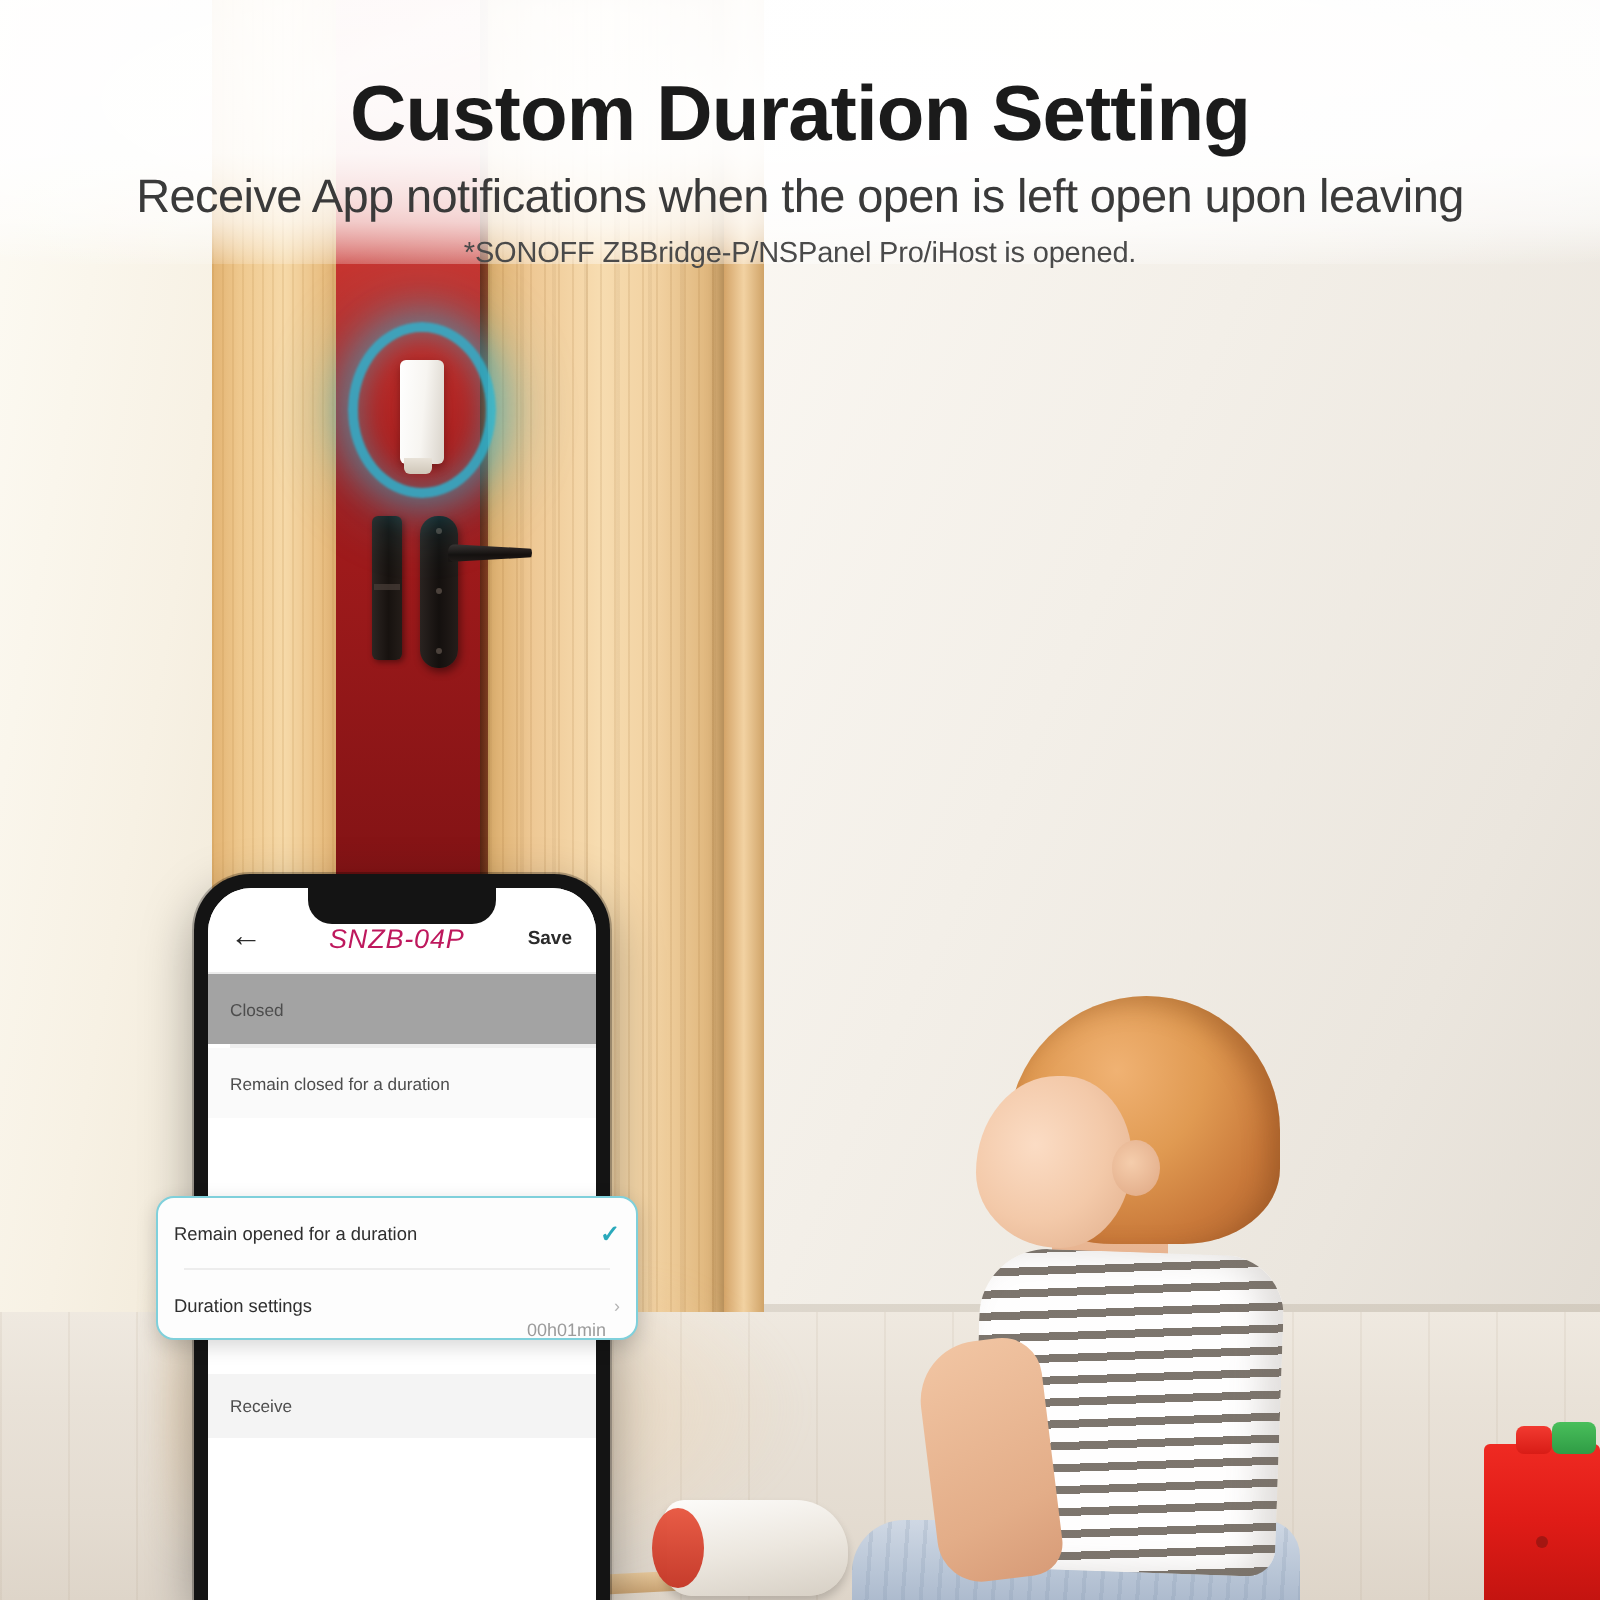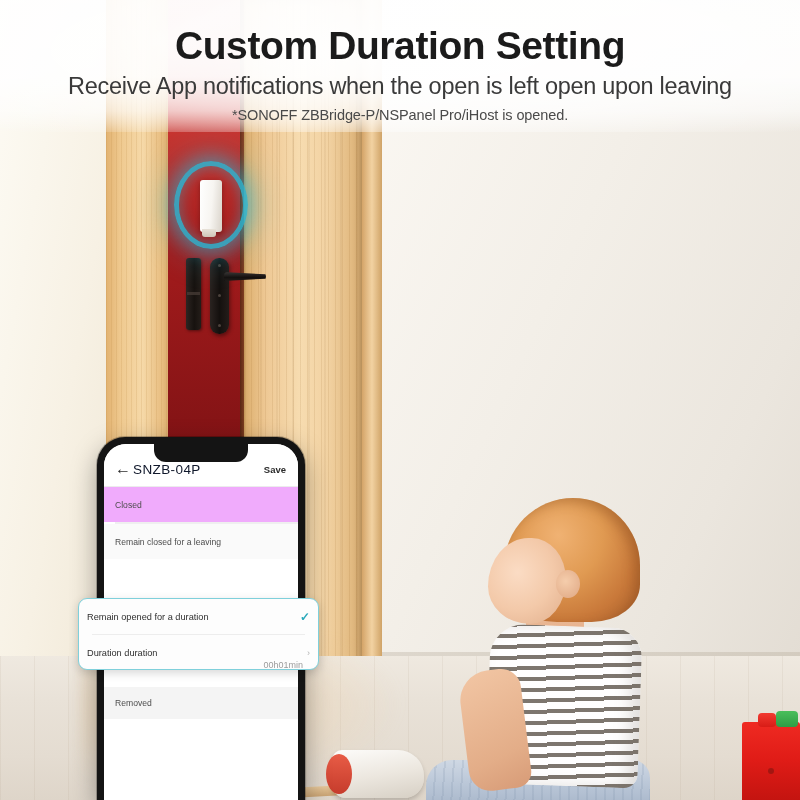--- a/index.html
+++ b/index.html
@@ -217,21 +217,21 @@
   .scrim {
     position:absolute; left:0; top:0; width:800px; height:132px;
     background:linear-gradient(180deg, rgba(255,255,255,.90) 0%, rgba(255,255,255,.86) 58%, rgba(255,255,255,.52) 84%, rgba(255,255,255,0) 100%);
   }
   .scrim-soft {
     position:absolute; left:0; top:0; width:800px; height:132px;
     background:radial-gradient(ellipse at 50% 38%, rgba(255,255,255,.92) 0%, rgba(255,255,255,.55) 58%, rgba(255,255,255,0) 100%);
   }
 
   
-  .header { position:absolute; left:0; top:4px; width:800px; padding-top:21px; text-align:center; }
+  .header { position:absolute; left:0; top:16px; width:800px; padding-top:21px; text-align:center; }
   .h-title {
     font-size:39px; font-weight:bold; color:#1b1b1b; letter-spacing:-.4px; line-height:1.06;
   }
   .h-sub {
     margin-top:7px; font-size:23.5px; color:#3a3a3a; font-weight:400; letter-spacing:-.3px; line-height:1.12;
   }
   .h-note {
     margin-top:7px; font-size:14.5px; color:#4a4a4a; font-weight:400; letter-spacing:-.1px;
   }
 
@@ -250,29 +250,29 @@
   .notch {
     position:absolute; left:50%; transform:translateX(-50%); top:0;
     width:94px; height:18px; background:#141414; border-radius:0 0 12px 12px; z-index:5;
   }
   .app-bar {
     position:relative; height:42px; display:flex; align-items:center;
     padding:8px 12px 0 11px; background:#fff;
   }
   .back-arrow { width:18px; font-size:16px; color:#2b2b2b; line-height:1; }
   .app-title {
-    flex:1; text-align:left; font-size:13.5px; color:#0f172a; letter-spacing:.4px; font-weight:400;
+    flex:1; text-align:center; font-size:13.5px; color:#be185d; letter-spacing:.4px; font-weight:400;font-style:italic;
   }
   .save-btn { font-size:9.5px; color:#2b2b2b; font-weight:600; }
   .divider { height:1px; background:#ececec; }
 
   .opt-list { background:#fff; }
   .opt-row {
     height:35px; display:flex; align-items:center; padding:0 11px;
-    font-size:8.6px; color:#4d4d4d; background:#f0abfc;
+    font-size:8.6px; color:#4d4d4d; background:#a3a3a3;
   }
   .opt-row.alt { background:#fafafa; }
   .opt-sep { height:1px; background:#efefef; margin:0 0 0 11px; }
 
   
   .hl-card {
     position:absolute; left:78px; top:598px; width:241px; height:72px; z-index:30;
     background:#fdfdfd;
     border:1.6px solid #7fd0db;
     border-radius:9px;
@@ -365,34 +365,34 @@
         <div class="back-arrow">←</div>
         <div class="app-title">SNZB-04P</div>
         <div class="save-btn">Save</div>
       </div>
       <div class="divider"></div>
 
       <div class="opt-list">
         <div class="opt-row">Closed</div>
         <div class="opt-sep"></div>
         <div class="opt-sep"></div>
-        <div class="opt-row alt">Remain closed for a leaving</div>
+        <div class="opt-row alt">Remain closed for a duration</div>
       </div>
 
-      <div class="removed-row">Removed</div>
+      <div class="removed-row">Receive</div>
       <div class="screen-rest"></div>
     </div>
   </div>
 
   <div class="hl-card">
     <div class="hl-row">
       <span class="grow">Remain opened for a duration</span>
       <span class="hl-check">✓</span>
     </div>
     <div class="hl-sep"></div>
     <div class="hl-row">
-      <span class="grow">Duration duration</span>
+      <span class="grow">Duration settings</span>
       <span class="hl-val">00h01min</span>
       <span class="hl-chev">›</span>
     </div>
   </div>
 
 </div>
 
 </body></html>

